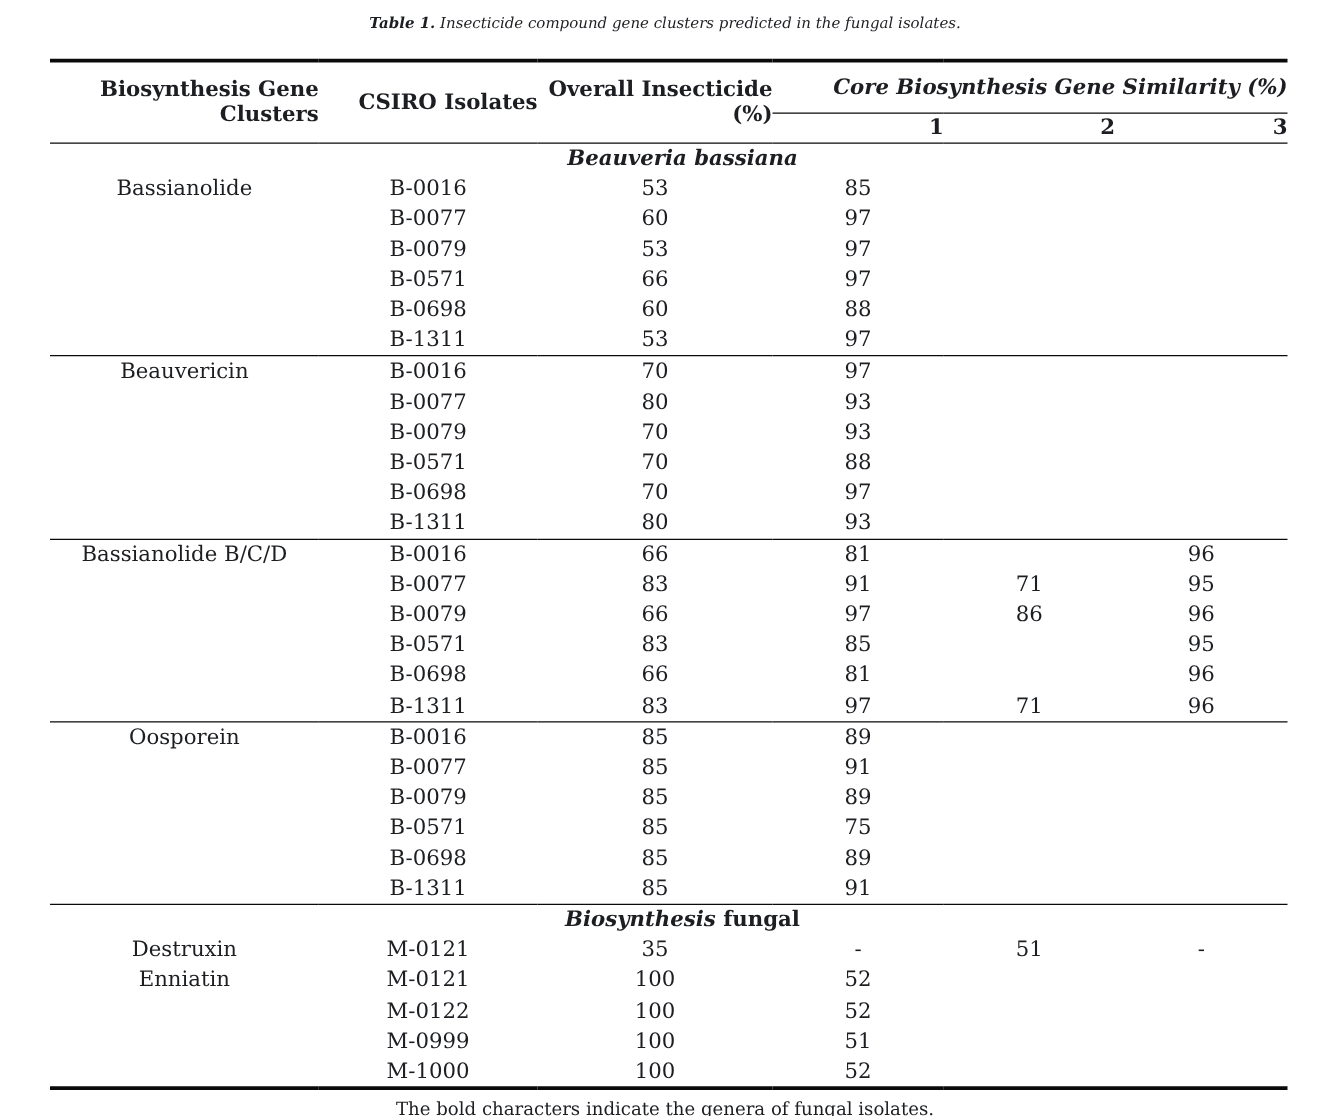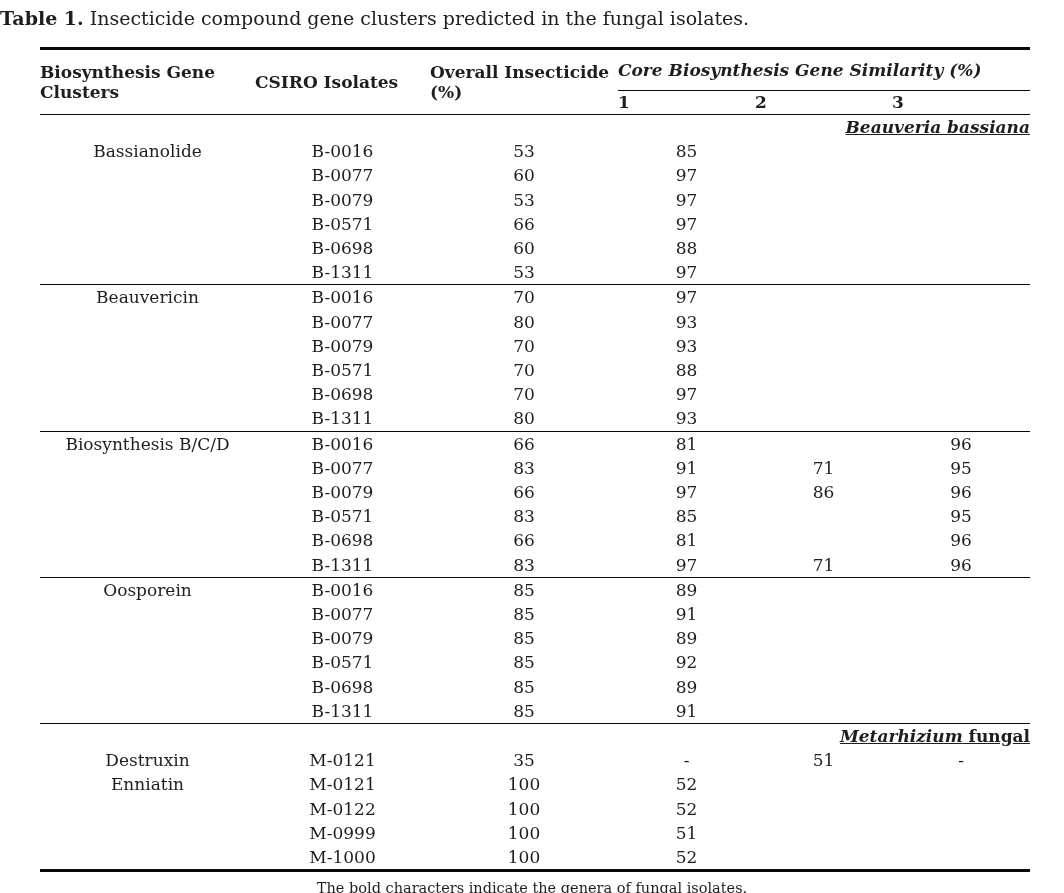--- a/index.html
+++ b/index.html
@@ -7,61 +7,61 @@
     padding: 0;
     background: #ffffff;
     width: 1064px;
     height: 893px;
     font-family: "DejaVu Serif", "Liberation Serif", serif;
     color: #1c1e22;
     overflow: hidden;
   }
   .caption {
     margin-top: 8px;
-    text-align: left;
-    font-size: 19px;
+    text-align: center;
+    font-size: 12px;
     line-height: 20px;
+    font-style: italic;
   }
   .cap-bold { font-weight: bold; }
   table.main {
     margin: 19px 0 0 40px;
     width: 990px;
     border-collapse: collapse;
     table-layout: fixed;
     border-top: 3px solid #0a0a0a;
     border-bottom: 3px solid #0a0a0a;
   }
   th {
     font-weight: bold;
     font-size: 17px;
-    text-align: left;
+    text-align: right;
     vertical-align: middle;
     padding: 0;
     line-height: 1.18;
   }
   thead tr.h1 th { height: 40px; }
   thead tr.h2 th { height: 23px; }
   th.span2 { border-bottom: 1.5px solid #0a0a0a; }
   th.core-span { border-bottom: 1.5px solid #0a0a0a; height: 38px; vertical-align: middle; font-style: italic; }
   th.sub { border-bottom: 1.5px solid #0a0a0a; }
   td {
     font-size: 17px;
     text-align: center;
     height: 24.2px;
     line-height: 24.2px;
     padding: 0;
     white-space: nowrap;
     overflow: hidden;
   }
   tr.divider td { border-top: 1.5px solid #0a0a0a; }
   td.genus-cell {
-    text-align: right;
+    text-align: center;
     padding-left: 22px;
     font-weight: bold;
-    text-decoration: underline;
   }
   .genus-i { font-style: italic; font-weight: bold; }
   .genus-r { font-weight: bold; }
   .footnote {
     margin-top: 7px;
     text-align: center;
     font-size: 14.5px;
     line-height: 18px;
   }
 </style>
@@ -192,21 +192,21 @@
         <td></td>
         <td>B-1311</td>
         <td>80</td>
         <td>93</td>
         <td></td>
         <td></td>
       </tr>
     </tbody>
     <tbody>
       <tr class="divider">
-        <td>Biosynthesis B/C/D</td>
+        <td>Bassianolide B/C/D</td>
         <td>B-0016</td>
         <td>66</td>
         <td>81</td>
         <td></td>
         <td>96</td>
       </tr>
       <tr>
         <td></td>
         <td>B-0077</td>
         <td>83</td>
@@ -269,21 +269,21 @@
         <td>B-0079</td>
         <td>85</td>
         <td>89</td>
         <td></td>
         <td></td>
       </tr>
       <tr>
         <td></td>
         <td>B-0571</td>
         <td>85</td>
-        <td>92</td>
+        <td>75</td>
         <td></td>
         <td></td>
       </tr>
       <tr>
         <td></td>
         <td>B-0698</td>
         <td>85</td>
         <td>89</td>
         <td></td>
         <td></td>
@@ -292,21 +292,21 @@
         <td></td>
         <td>B-1311</td>
         <td>85</td>
         <td>91</td>
         <td></td>
         <td></td>
       </tr>
     </tbody>
     <tbody>
       <tr class="divider">
-        <td colspan="6" class="genus-cell"><span class="genus-i">Metarhizium</span><span class="genus-r"> fungal</span></td>
+        <td colspan="6" class="genus-cell"><span class="genus-i">Biosynthesis</span><span class="genus-r"> fungal</span></td>
       </tr>
       <tr>
         <td>Destruxin</td>
         <td>M-0121</td>
         <td>35</td>
         <td>-</td>
         <td>51</td>
         <td>-</td>
       </tr>
       <tr>

